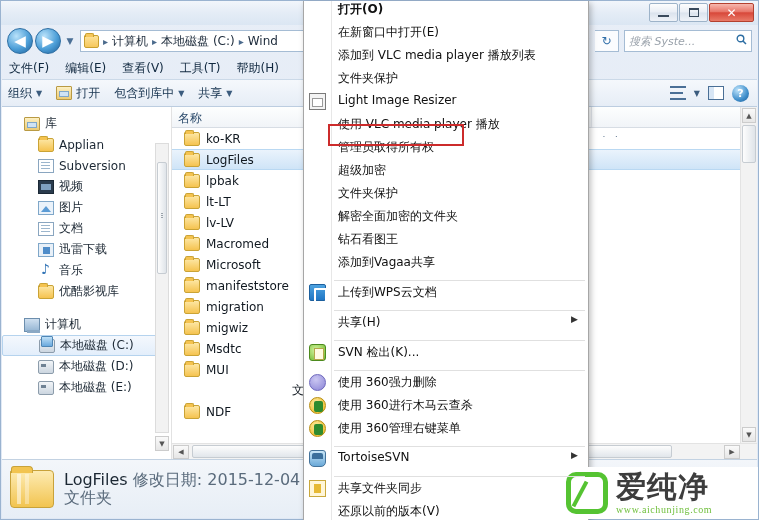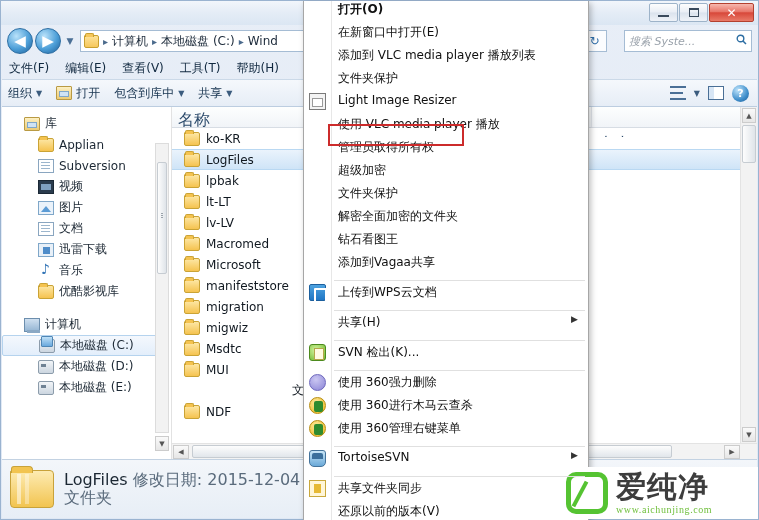--- a/index.html
+++ b/index.html
@@ -70,21 +70,21 @@
     content:''; position:absolute; left:0; top:-3px; width:7px; height:3px;
     background:#f6c75c; border:1px solid #c9a02f; border-bottom:none; border-radius:2px 2px 0 0;
   }
   .addr-caret { width:18px; text-align:center; color:#2b4a6b; font-size:8px; flex:none;}
   .refreshbtn {
     width: 24px; height: 22px; flex:none; border:1px solid #a5bcd4; border-left: none;
     background:#fbfcfe; display:flex;align-items:center;justify-content:center;
     color:#2f6ea9; font-size:12px;
   }
   .searchbox {
-    width: 128px; height: 22px; flex: none; margin-left: 17px;
+    width: 128px; height: 22px; flex: none; margin-left: 5px;
     border: 1px solid #a5bcd4; background: #fff;
     display:flex;align-items:center; padding: 0 4px; gap:3px;
   }
   .searchbox .ph { flex:1; color:#9aa2ab; font-style: italic; font-size: 11px; white-space:nowrap; overflow:hidden;}
   .mag { color:#2d6ea3; font-size:12px; }
 
   
   .menubar {
     position: absolute; left: 0; top: 56px; right: 0; height: 22px;
     display: flex; align-items: center; padding-left: 8px; gap: 16px;
@@ -161,21 +161,21 @@
   .navthumb::after{content:'';position:absolute;left:3px;top:52px;right:3px;height:1px;background:#9aa3ab;box-shadow:0 2px 0 #9aa3ab,0 -2px 0 #9aa3ab;}
   .navarrow-dn { position:absolute; right:2px; bottom:8px; width:14px;height:15px;
     background:linear-gradient(to bottom,#fafafa,#e6e6e6); border:1px solid #ccc;
     display:flex;align-items:center;justify-content:center;font-size:7px;color:#555;}
 
   
   .listpane { flex: 1; position: relative; overflow: hidden; background: #fff;}
   .colhead {
     position: absolute; left: 0; top: 0; right: 0; height: 21px;
     background: linear-gradient(to bottom,#fdfefe 0%,#f1f4f8 100%);
-    border-bottom: 1px solid #d7dde4; display: flex; font-size: 16px; color: #2b4a6b;
+    border-bottom: 1px solid #d7dde4; display: flex; font-size: 12px; color: #2b4a6b;
   }
   .ch { padding: 3px 6px; border-right: 1px solid #e2e7ec; white-space: nowrap; overflow:hidden;}
   .ch.c-name { width: 190px; }
   .ch.c-date { width: 120px; }
   .ch.c-type { width: 110px; }
   .ch.c-size { width: 90px; border-right:none;margin-top:24px;}
   .rows { position: absolute; left: 0; top: 21px; right: 0; bottom: 16px; }
   .row { display: flex; height: 21px; align-items: center; font-size: 12px; color:#101820;}
   .row.sel { background: linear-gradient(to bottom,#eaf3fc 0%,#cfe4f7 100%); border-top:1px solid #b9d8f2; border-bottom:1px solid #b9d8f2;}
   .cell-name { width: 190px; display:flex; align-items:center; gap:6px; padding-left: 12px; white-space:nowrap;}

